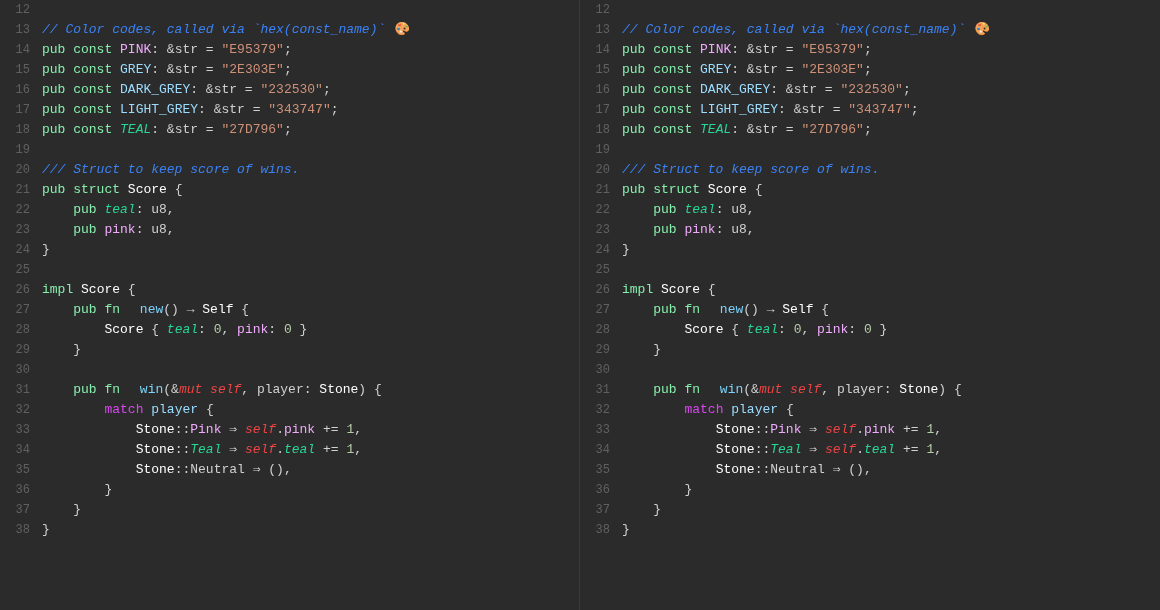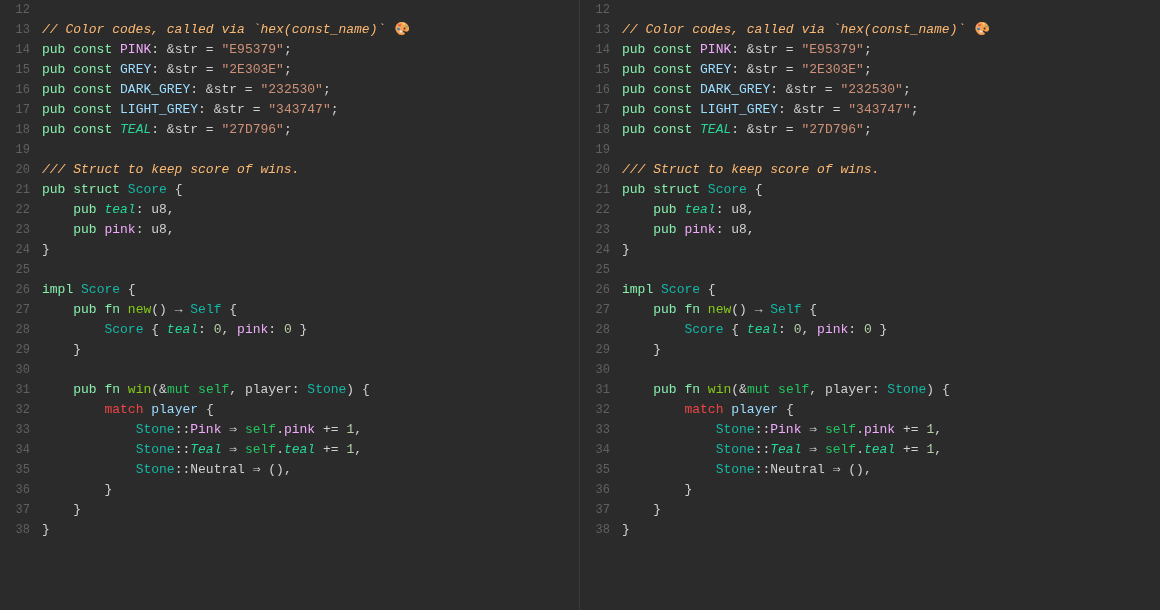--- a/index.html
+++ b/index.html
@@ -40,31 +40,31 @@
       color: #606060;
       user-select: none;
       font-size: 12px;
     }
     .line-content {
       flex: 1;
       color: #d0d0d0;
     }
     
     .kw { color: #86efac; } 
-    .type { color: #14b8a6; } 
+    .type { color: #ffffff; } 
     .str-val { color: #ce9178; } 
-    .comment { color: #fdba74; font-style: italic; }
-    .func { color: #84cc16; } 
+    .comment { color: #3b82f6; font-style: italic; }
+    .func { color: #7dd3fc; margin-left: 12px; } 
     .number { color: #b5cea8; } 
     .punct { color: #d0d0d0; }
     .stone-pink { color: #f0abfc; }
     .stone-teal { color: #27d796; font-style: italic; }
-    .match-kw { color: #ef4444; }
+    .match-kw { color: #d946ef; }
     .ident { color: #9cdcfe; }
-    .self-kw { color: #22c55e; }
+    .self-kw { color: #ef4444; font-style: italic; }
   </style>
 </head>
 <body>
 
 <div class="pane">
   <div class="code-container">
 
     <div class="line">
       <span class="line-num">12</span>
       <span class="line-content"></span>

